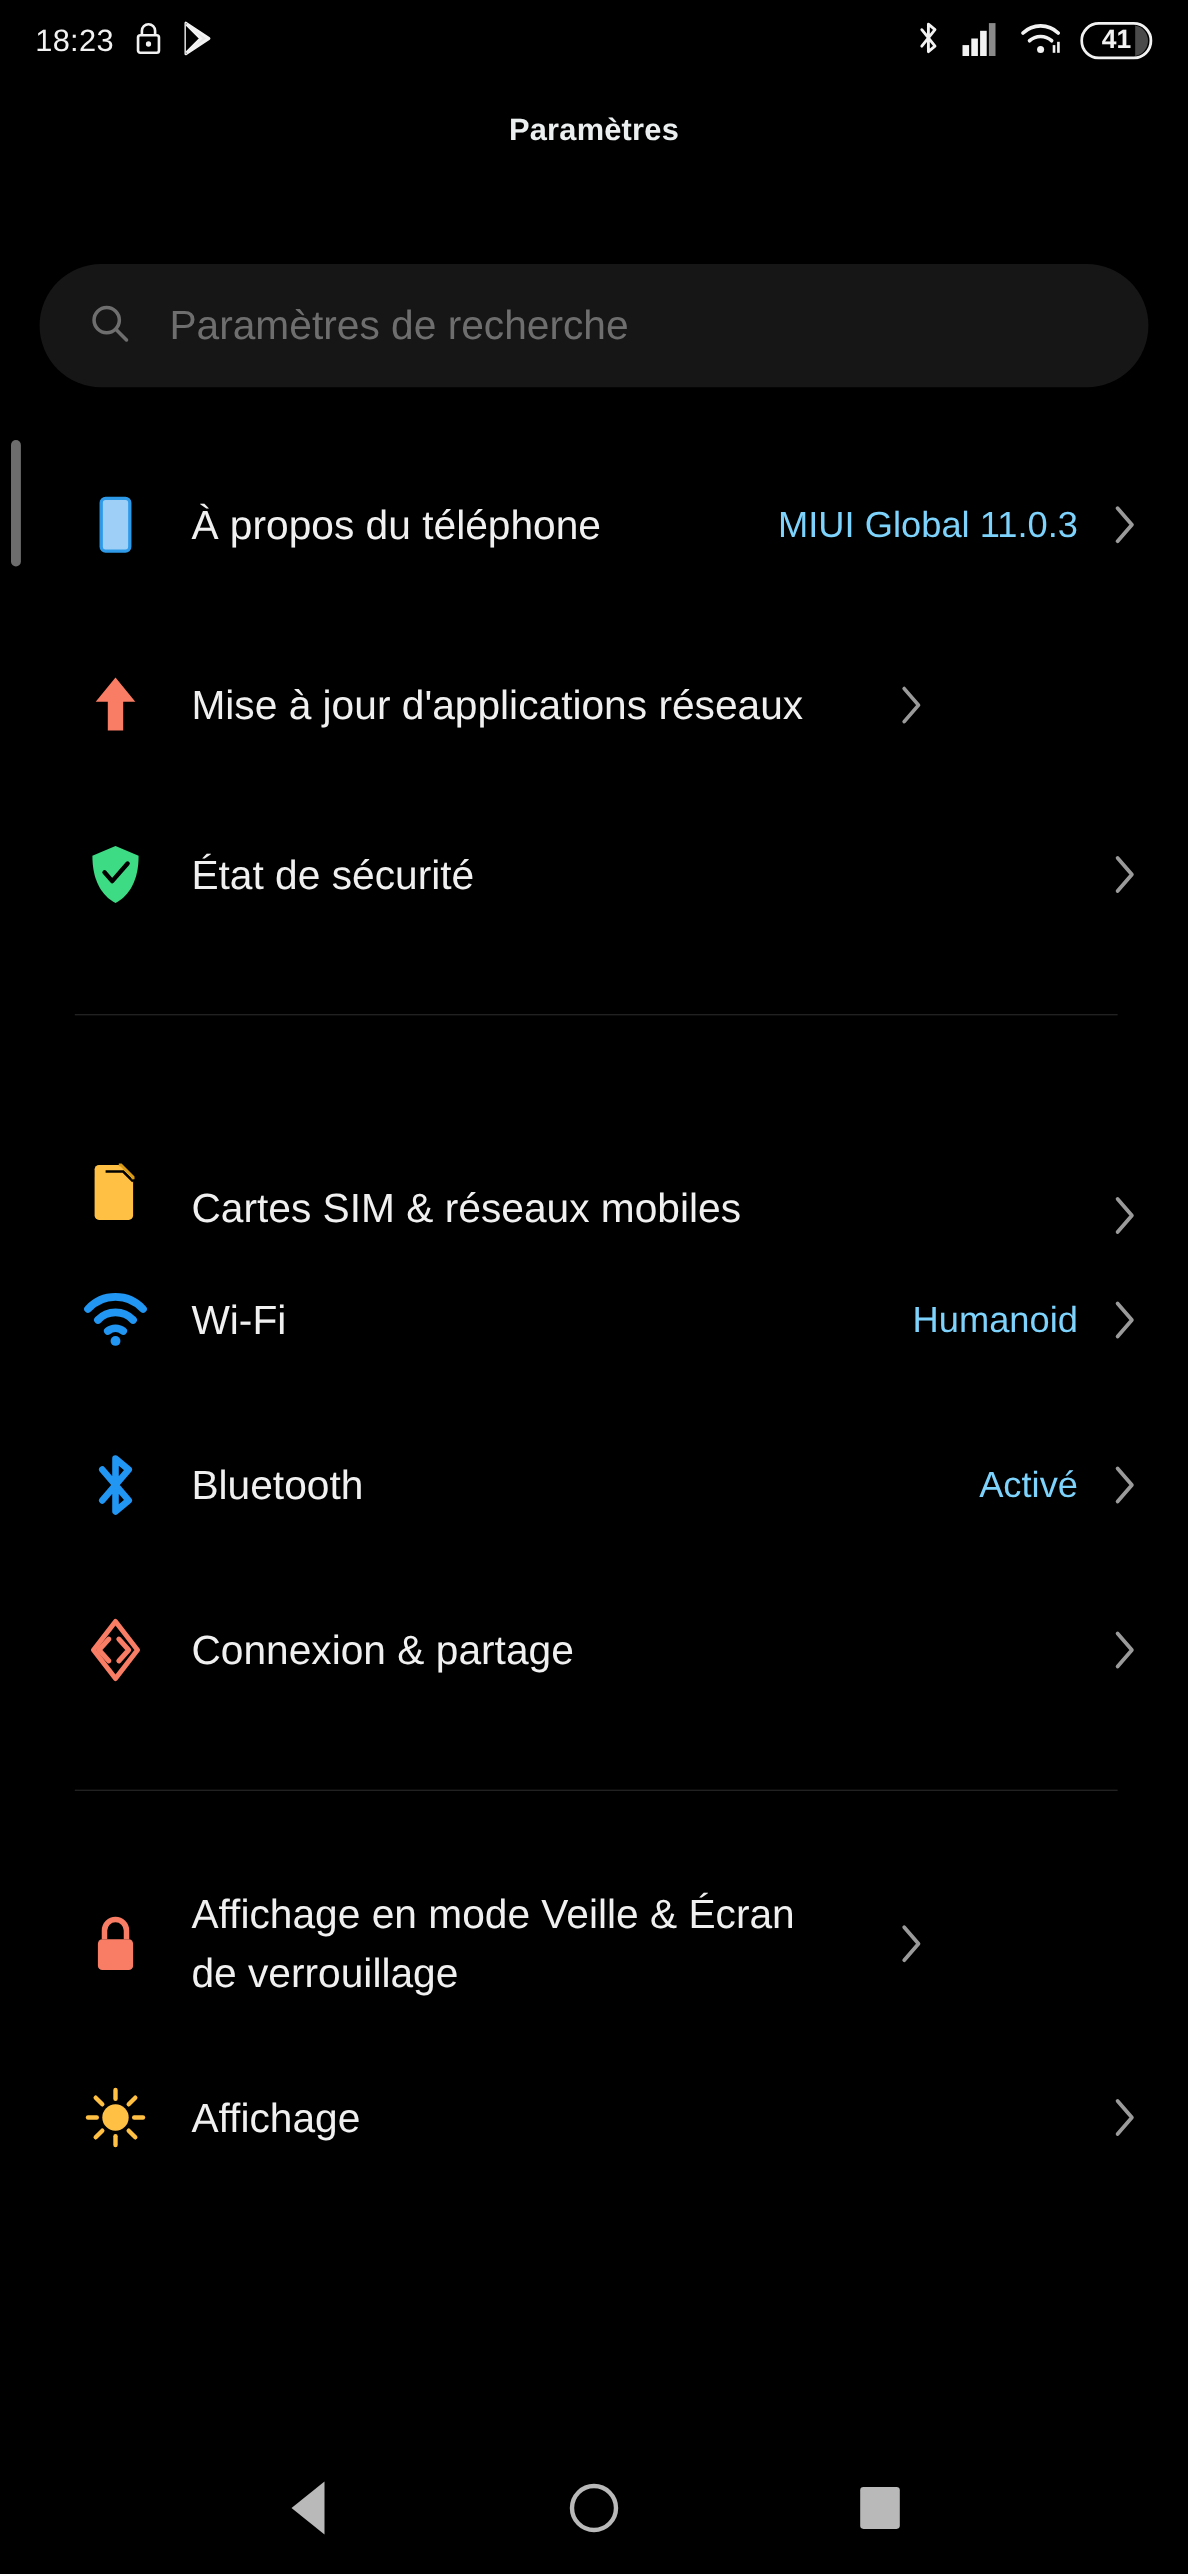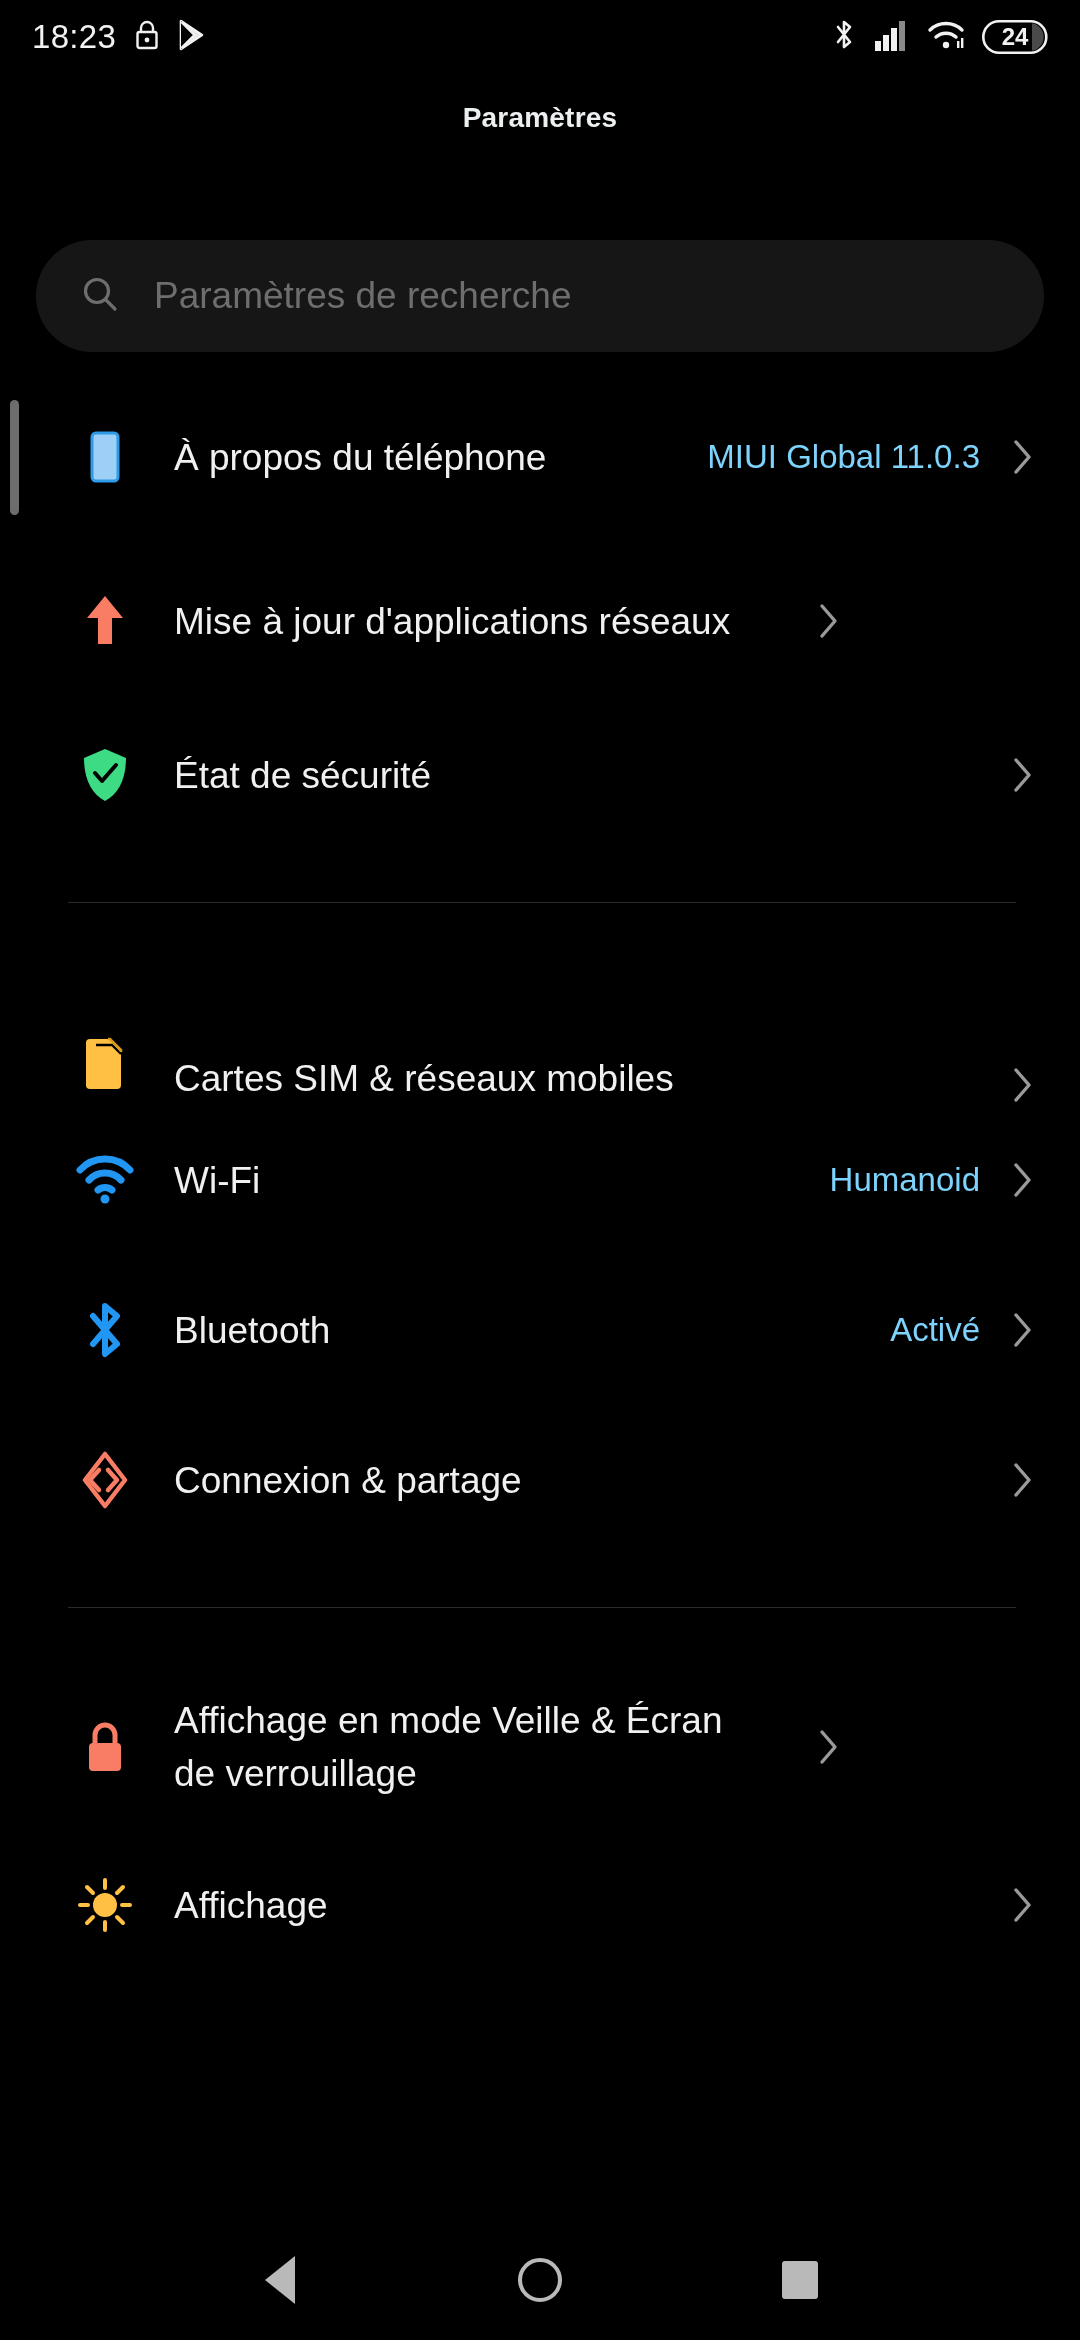--- a/index.html
+++ b/index.html
@@ -12,39 +12,39 @@
   .screen { position:relative; width:1080px; height:2340px; background:#000; }
 
   
   .statusbar {
     position:absolute; top:0; left:0; width:1080px; height:74px;
     display:flex; align-items:center; justify-content:space-between;
     padding:0 32px;
   }
   .sb-left { display:flex; align-items:center; gap:18px; }
   .sb-right { display:flex; align-items:center; gap:17px; }
-  .clock { color:#f2f2f2; font-size:33px; letter-spacing:0.3px; font-weight:400; }
+  .clock { color:#f2f2f2; font-size:28px; letter-spacing:0.3px; font-weight:400; }
 
   
   .page-title {
     position:absolute; top:76px; left:0; width:1080px; height:84px;
     display:flex; align-items:center; justify-content:center;
     color:#eceff0; font-size:28px; font-weight:700; letter-spacing:0.2px;
   }
 
   
   .search-wrap { position:absolute; top:240px; left:36px; width:1008px; height:112px; }
   .search-bar {
     width:100%; height:100%; border-radius:56px; background:#161616;
     display:flex; align-items:center; padding:4px 44px; gap:34px; cursor:text;
   }
   .search-placeholder { color:#6e6e6e; font-size:37px; }
 
   
-  .list { position:absolute; top:375px; left:0; width:1080px;text-decoration:underline; }
+  .list { position:absolute; top:395px; left:0; width:1080px;text-decoration:underline; }
   .row {
     position:relative; display:flex; align-items:center;
     min-height:144px; padding:0 40px 0 64px;
   }
   .row-icon {
     width:82px; min-width:82px; height:82px;
     display:flex; align-items:center; justify-content:center;
   }
   .row-label {
     flex:1; color:#f0f0f0; font-size:37px; line-height:53px;
@@ -117,21 +117,21 @@
           <circle cx="19" cy="26" r="3.2" fill="#f2f2f2"></circle>
           <rect x="30" y="22" width="2.4" height="7" fill="#f2f2f2"></rect>
           <rect x="34" y="19" width="2.4" height="10" fill="#f2f2f2"></rect>
         </svg>
       </span>
       <span style="position:relative;display:inline-flex;align-items:center;">
         <svg width="66" height="34" viewBox="0 0 66 34">
           <rect x="1.3" y="1.3" width="63" height="31.4" rx="15.7" fill="none" stroke="#f2f2f2" stroke-width="2.6"></rect>
           <path d="M50 3.2 a14 14 0 0 1 0 27.6 Z" fill="#4a4a4a"></path>
         </svg>
-        <span style="position:absolute;left:0;top:0;width:66px;height:34px;display:flex;align-items:center;justify-content:center;color:#f2f2f2;font-size:24px;font-weight:600;">24</span>
+        <span style="position:absolute;left:0;top:0;width:66px;height:34px;display:flex;align-items:center;justify-content:center;color:#f2f2f2;font-size:24px;font-weight:600;">41</span>
       </span>
     </div>
   </div>
 
   <div class="page-title">Paramètres</div>
 
   <div class="search-wrap">
     <div class="search-bar">
       <span>
         <svg width="40" height="40" viewBox="0 0 40 40">

